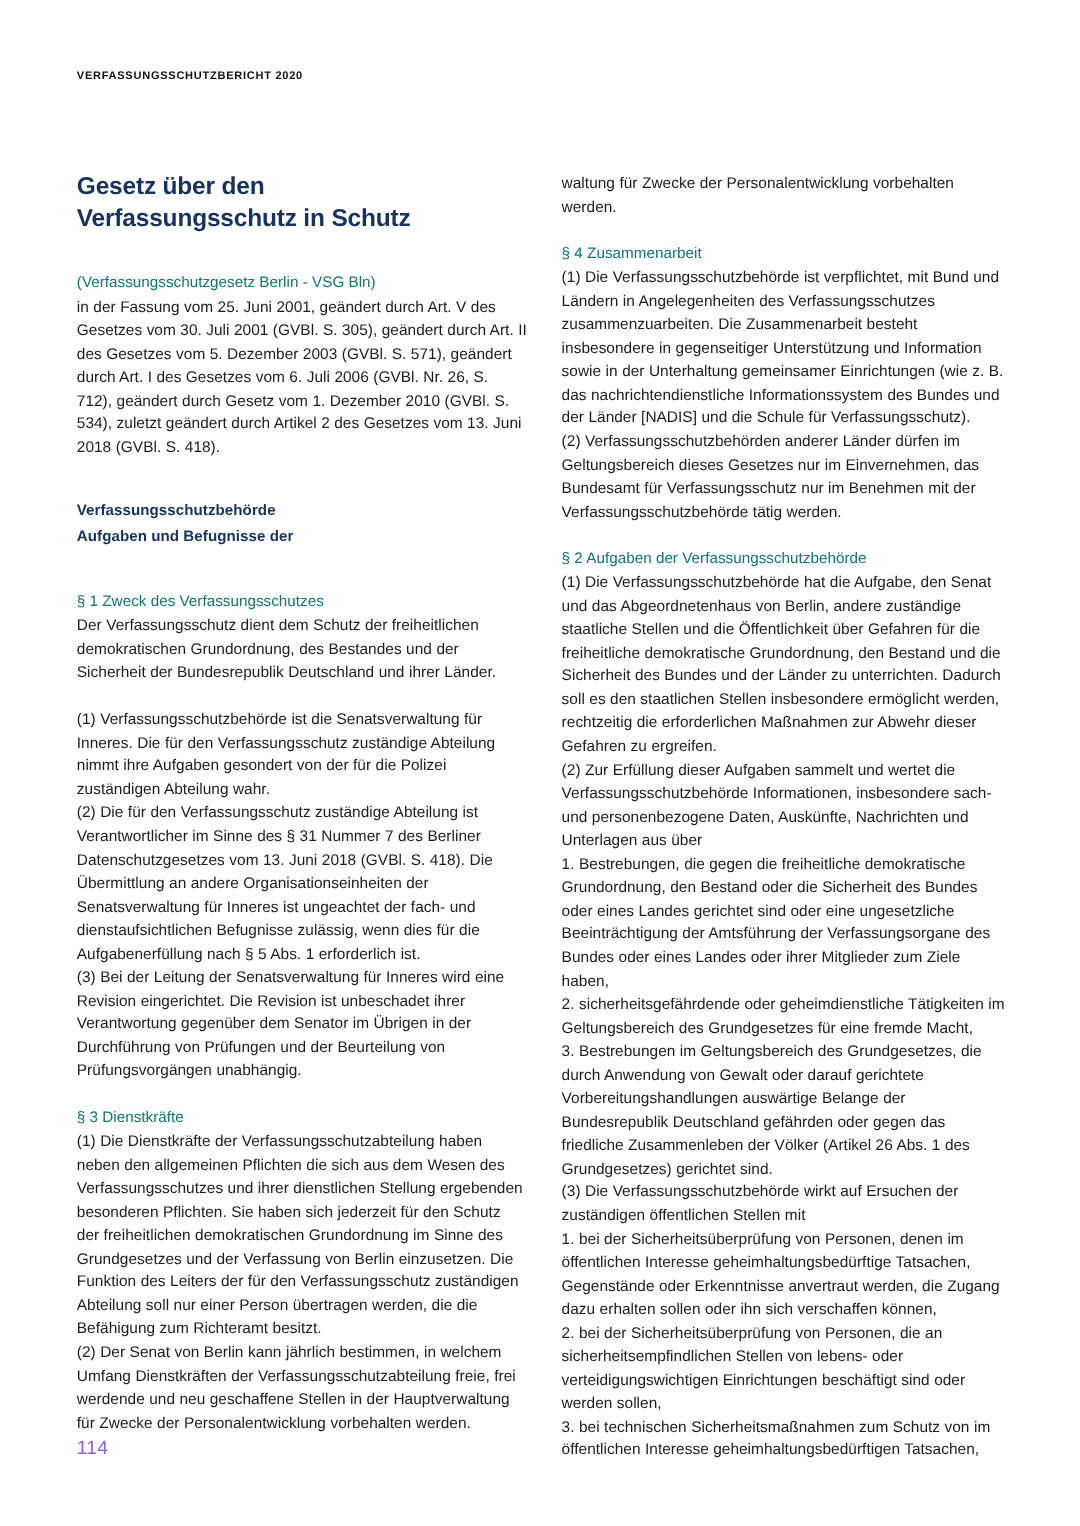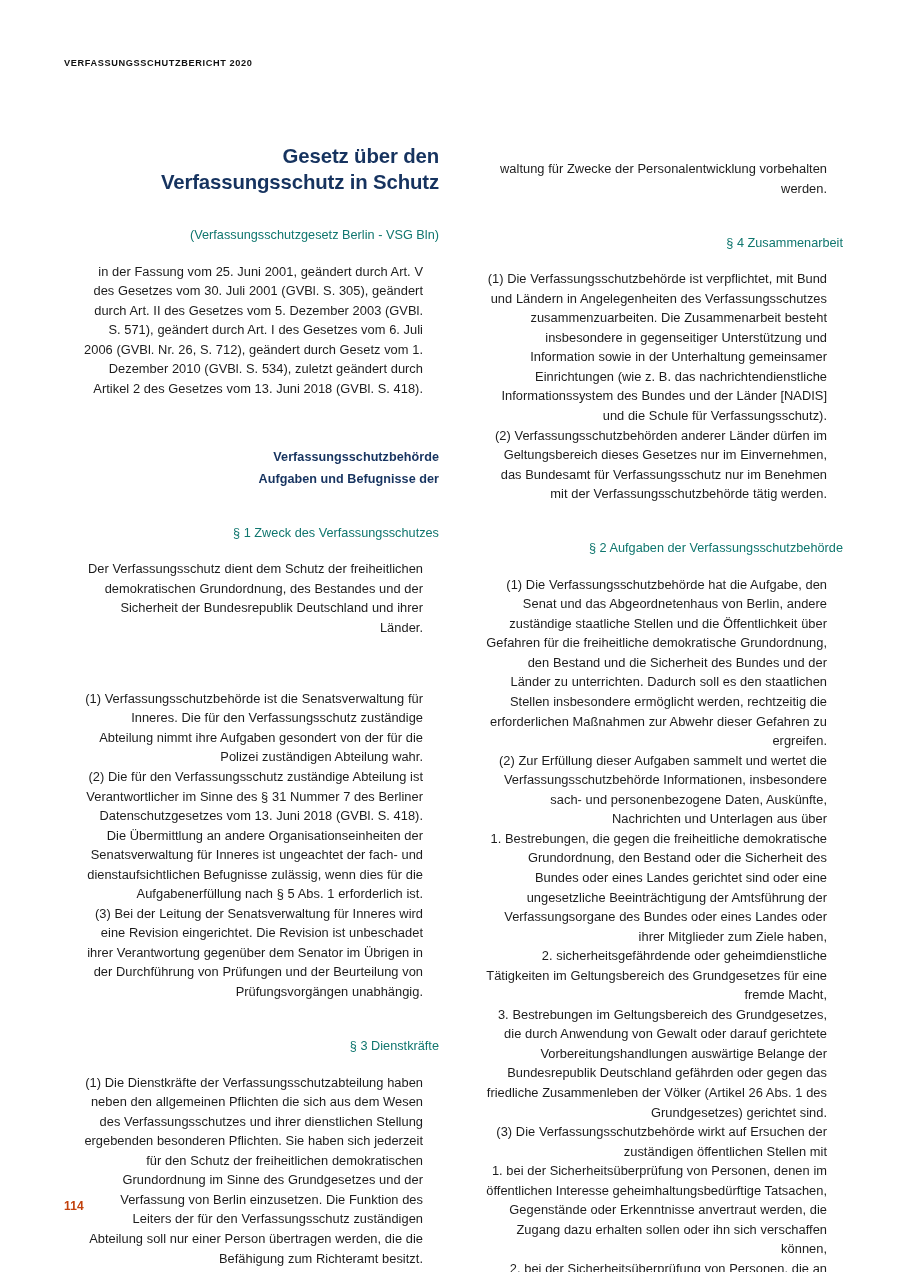--- a/index.html
+++ b/index.html
@@ -17,21 +17,20 @@
     overflow: hidden;
     -webkit-font-smoothing: antialiased;
   }
 
   .page {
     position: absolute;
     inset: 0;
     width: 900px;
     height: 1272px;
     background: #fff;
-    text-align: right;
   }
 
   
   .running-head {
     position: absolute;
     left: 64px;
     top: 58px;
     font-size: 9.2px;
     font-weight: bold;
     letter-spacing: 0.62px;
@@ -79,21 +78,21 @@
     font-weight: bold;
     line-height: 21.6px;
     letter-spacing: 0.05px;
     margin: 0;
   }
 
   p.body-text {
     font-size: 12.85px;
     line-height: 19.55px;
     color: #1c1c1c;
-    margin: 16px;
+    margin: 0;
     letter-spacing: 0.03px;
     word-spacing: 0.1px;
   }
   p.body-text b,
   .para-heading {
     font-weight: normal;
     color: #0f766e;
   }
   .para-heading {
     font-size: 12.7px;
@@ -105,23 +104,23 @@
   
   .gap-lg  { height: 33px; }
   .gap-md  { height: 19.5px; }
   .gap-title { height: 31px; }
 
   
   .folio {
     position: absolute;
     left: 64px;
     top: 1199px;
-    font-size: 12px;
-    font-weight: bold;
-    color: #c2410c;
+    font-size: 16px;
+    font-weight: normal;
+    color: #8b5cf6;
     letter-spacing: 0.2px;
   }
 </style>
 </head>
 <body>
 
 <div class="page">
 
   <div class="running-head">VERFASSUNGSSCHUTZBERICHT 2020</div>
 

